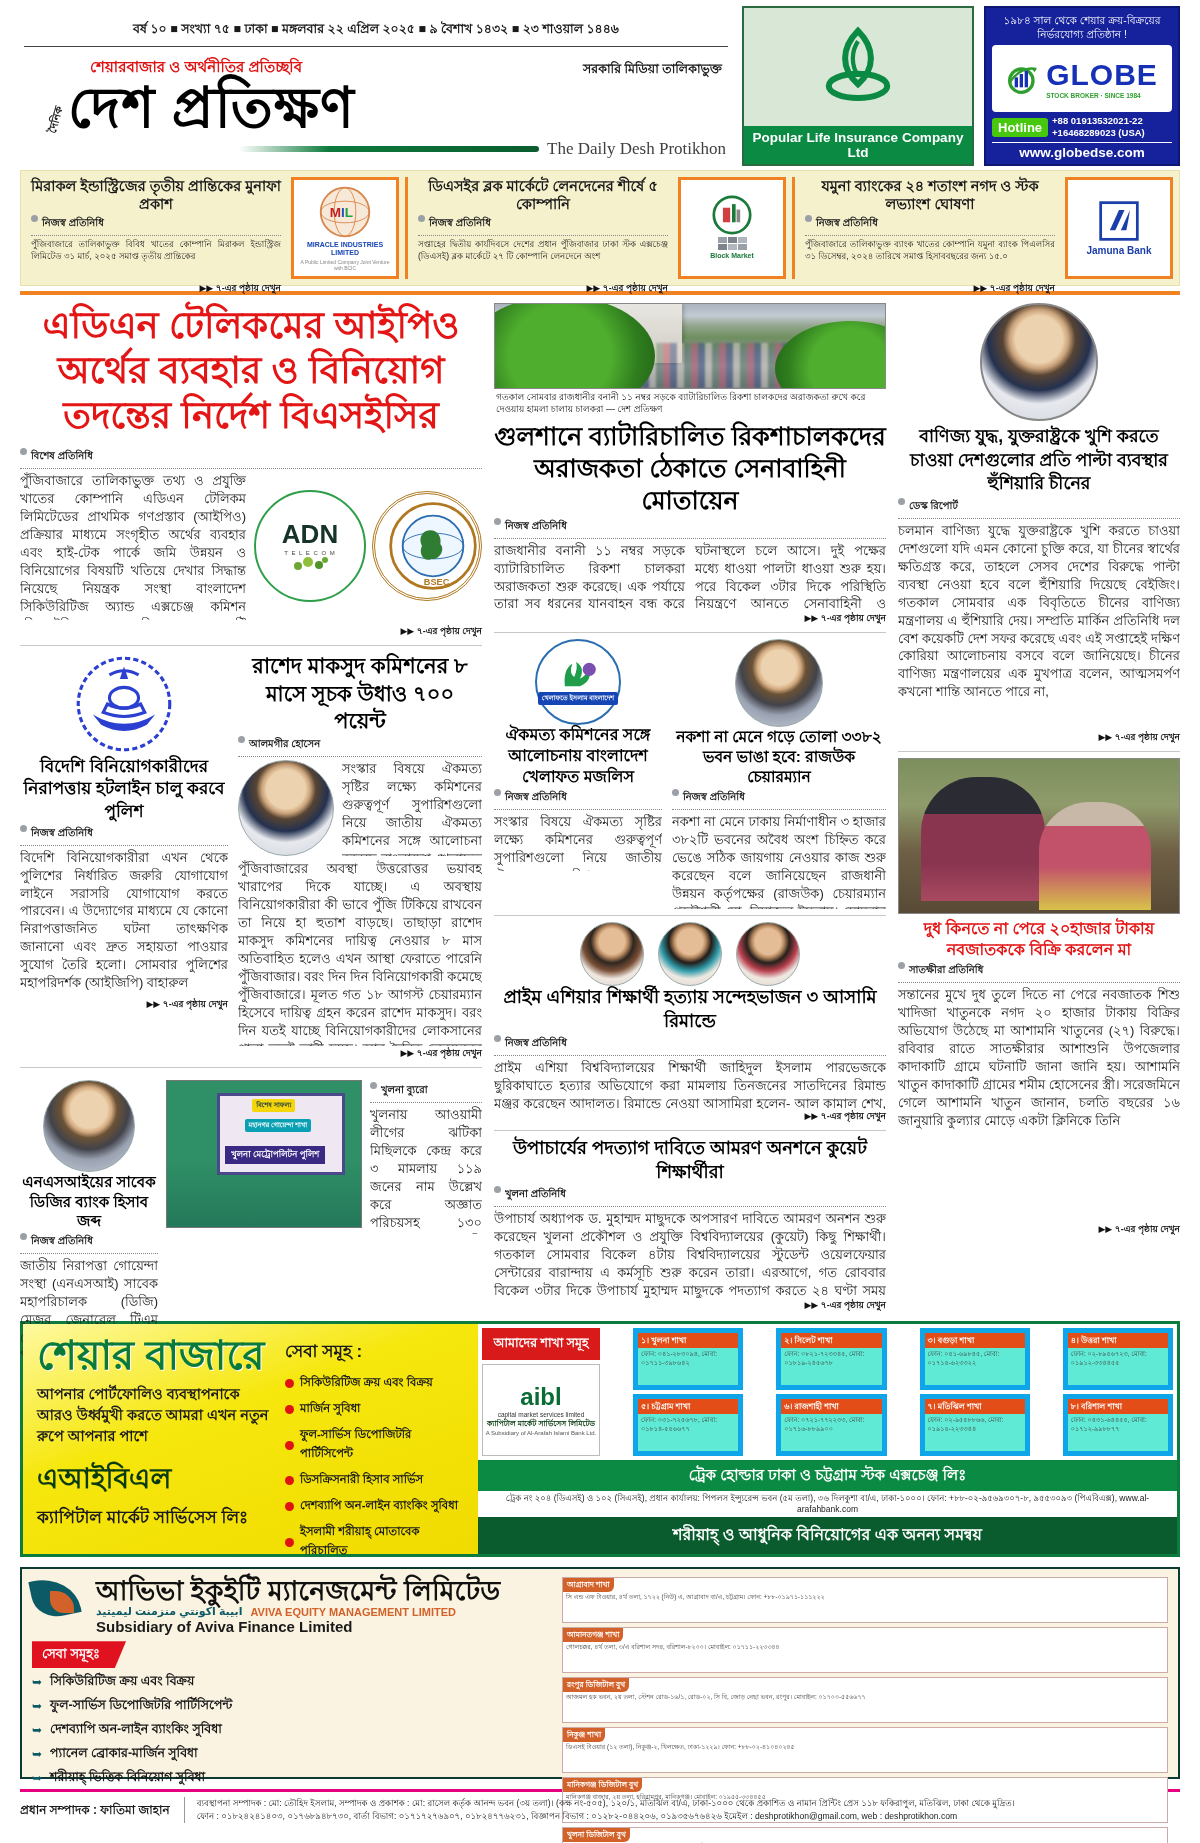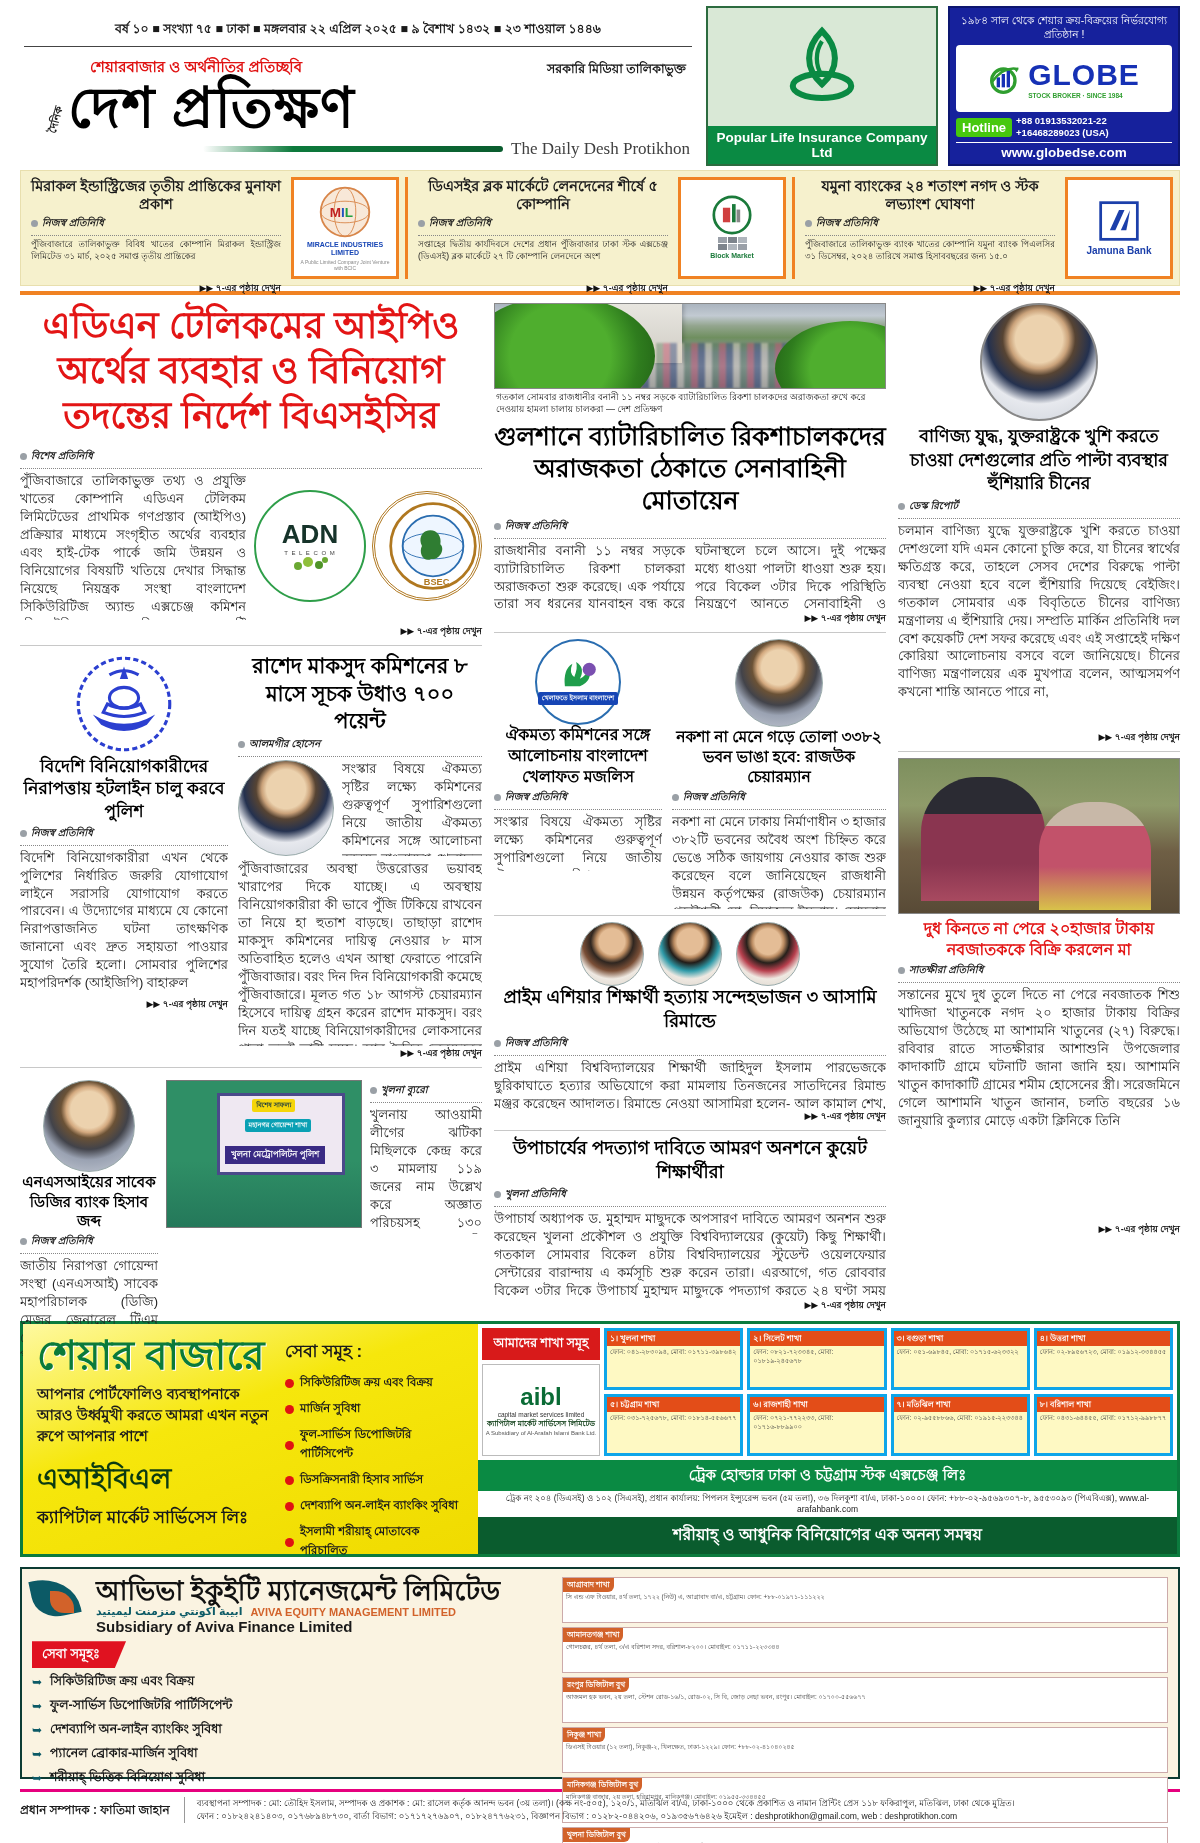--- a/index.html
+++ b/index.html
@@ -17,38 +17,38 @@
   .title-row { display:flex; align-items:flex-end; gap:6px; padding-left:28px; }
   .daily { font-size:11px; font-weight:bold; transform:rotate(-75deg); width:14px; }
   .title-bn { font-size:56px; font-weight:bold; letter-spacing:1px; line-height:1.0; color:#000; }
   .title-under { display:flex; align-items:center; justify-content:flex-end; gap:8px; padding:3px 6px 0 0; }
   .green-bar { height:6px; flex:1; max-width:300px; background:linear-gradient(90deg,#fff,#0d7a3c 30%,#0a5c2e); border-radius:3px; }
   .title-en { font-family:"Liberation Serif",serif; font-size:17px; color:#404040; }
 
   .ad-plic { width:232px; border:2px solid #2c6b3f; background:#d9e8d6; display:flex; flex-direction:column; }
   .plic-logo-area { flex:1; display:flex; align-items:center; justify-content:center; }
   .plic-band { background:#0a8a43; color:#fff; font-weight:bold; font-size:13.5px; text-align:center; padding:4px 2px; }
-  .ad-globe { width:232px; background:#16219c; border:2px solid #0d1670; color:#fff; display:flex; flex-direction:column; padding:4px 6px; }
+  .ad-globe { width:196px; background:#16219c; border:2px solid #0d1670; color:#fff; display:flex; flex-direction:column; padding:4px 6px; }
   .globe-line1 { font-size:10.5px; text-align:center; line-height:1.3; padding:2px 0 4px; }
   .globe-mid { background:#fff; border-radius:4px; flex:1; display:flex; align-items:center; justify-content:center; gap:6px; }
   .globe-word { color:#1631b5; font-weight:bold; font-size:30px; letter-spacing:1px; }
   .globe-sub { color:#2f9e2f; font-size:6.5px; font-weight:bold; }
   .globe-hotline { display:flex; align-items:center; gap:4px; padding:3px 0; }
   .hotline-pill { background:#47c80e; color:#fff; font-weight:bold; font-size:13px; padding:2px 6px; border-radius:3px; }
   .hotline-nums { font-size:9.5px; line-height:1.25; font-weight:bold; }
   .globe-url { text-align:center; font-weight:bold; font-size:13.5px; border-top:1px solid #fff; padding-top:2px; }
 
   
   .strip { margin-top:4px; background:#f6f1cd; border:1px solid #e8dfae; display:flex; height:116px; padding:6px 6px; gap:6px; }
   .strip-item { flex:1; padding:0 4px; }
   .strip-title { font-weight:bold; font-size:14.5px; text-align:center; line-height:1.25; }
   .strip-body { font-size:8.6px; text-align:justify; line-height:1.35; margin-top:2px; height:42px; overflow:hidden; }
   .strip-logo { width:108px; background:#fff; border:3px solid #f08223; display:flex; flex-direction:column; align-items:center; justify-content:center; gap:2px; padding:2px; }
   .strip-div { width:3px; background:#f08223; }
-  .byline { display:flex; align-items:center; gap:4px; font-weight:bold; font-size:10px; border-bottom:1px dotted #888; padding:2px 0 3px; margin-bottom:3px;font-style:italic; }
+  .byline { display:flex; align-items:flex-start; gap:4px; font-weight:bold; font-size:10px; border-bottom:1px dotted #888; padding:2px 0 3px; margin-bottom:3px; }
   .byline .dot { width:7px; height:7px; border-radius:50%; background:#9aa0a6; display:inline-block; }
   .readmore { font-size:9px; font-weight:bold; text-align:right; color:#111; }
   .orange-rule { height:4px; background:#f08223; margin:5px 0 8px; }
 
   
   .main { display:flex; gap:12px; height:1010px; }
   .col-left { width:462px; display:flex; flex-direction:column; }
   .col-mid { width:392px; display:flex; flex-direction:column; }
   .col-right { width:282px; display:flex; flex-direction:column; }
   .h-red { color:#e31515; font-weight:bold; text-align:center; font-size:37px; line-height:1.22; }
@@ -104,21 +104,21 @@
   .aibl-right { flex:1; display:flex; flex-direction:column; background:#fff; }
   .aibl-right-top { display:flex; flex:1; gap:4px; padding:4px; }
   .aibl-branch-head { width:118px; display:flex; flex-direction:column; gap:4px; }
   .aibl-bh-red { background:#d81a1a; color:#fff; font-weight:bold; font-size:12.5px; text-align:center; padding:6px 4px; }
   .aibl-logo-box { border:1px solid #bbb; flex:1; display:flex; flex-direction:column; align-items:center; justify-content:center; text-align:center; padding:2px; }
   .aibl-logo-word { font-weight:bold; font-size:24px; color:#0a6b35; }
   .aibl-logo-s1 { font-size:6.5px; color:#333; }
   .aibl-logo-s2 { font-size:7.5px; font-weight:bold; color:#0a3a12; }
   .aibl-logo-s3 { font-size:6px; color:#555; }
   .branch-grid { flex:1; display:grid; grid-template-columns:repeat(4,1fr); grid-template-rows:1fr 1fr; gap:4px; }
-  .branch-box { border:3px solid #0ea5e9; background:#fef9c3; font-size:6.5px; overflow:hidden; }
+  .branch-box { border:5px solid #0ea5e9; background:#5eead4; font-size:6.5px; overflow:hidden;margin-left:29px; }
   .branch-box .bh { background:#e34d18; color:#fff; font-weight:bold; font-size:8px; padding:1px 3px; }
   .branch-box .bd { padding:2px 3px; color:#444; line-height:1.35; }
   .aibl-band { background:#0a8a43; color:#fff; font-weight:bold; font-size:15px; text-align:center; padding:3px 0; }
   .aibl-addr { font-size:8.5px; text-align:center; padding:2px 4px; line-height:1.3; }
   .aibl-slogan { background:#0a5c2e; color:#fff; font-weight:bold; font-size:16px; text-align:center; padding:5px 0; }
 
   
   .aviva { border:2px solid #0c3b33; margin-top:10px; height:212px; background:#faf3e1; display:flex; flex-direction:column; }
   .aviva-main { flex:1; display:flex; padding:8px 10px 0; gap:10px; }
   .aviva-left { width:520px; }

